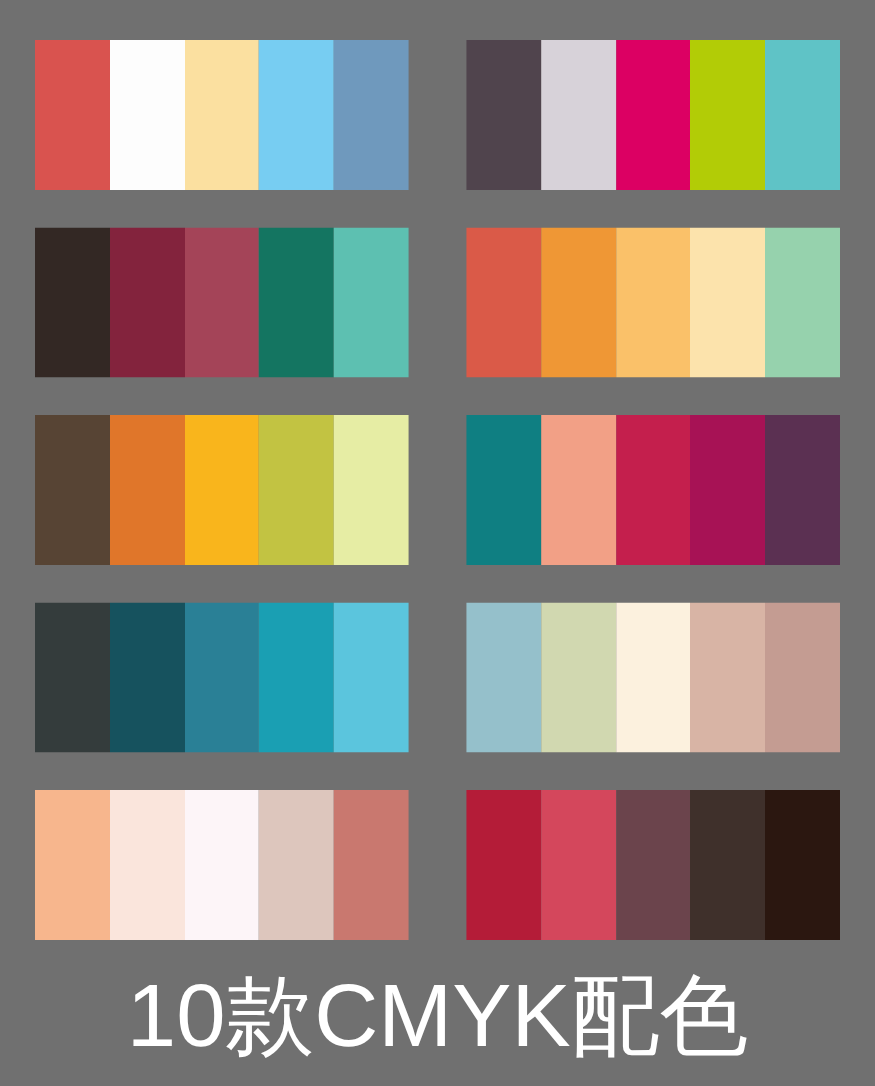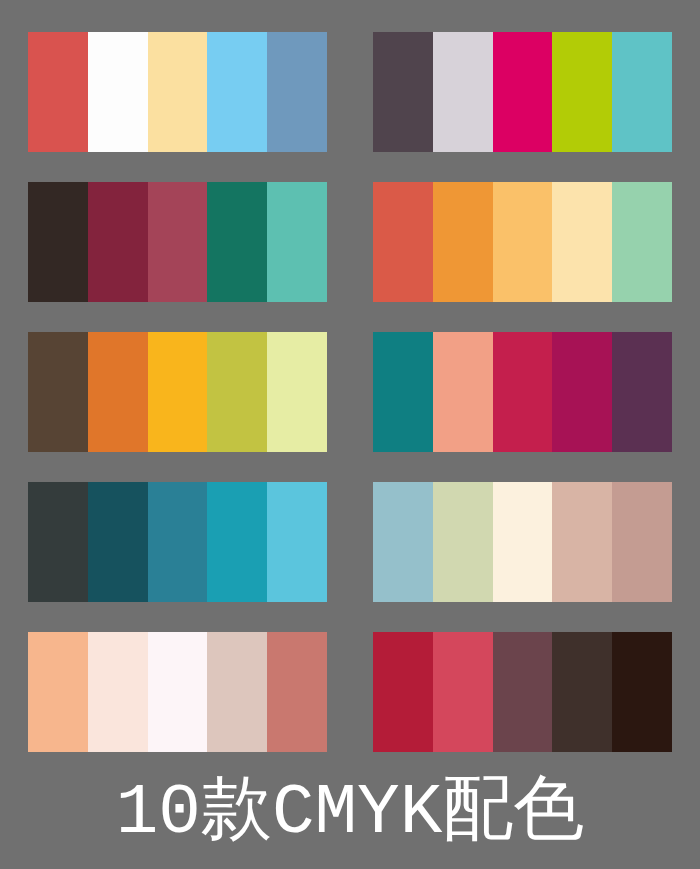--- a/index.html
+++ b/index.html
@@ -56,21 +56,21 @@
     align-items: center;
     justify-content: center;
   }
   #page-title {
     color: #ffffff;
     font-size: 71px;
     line-height: 1;
     font-weight: 400;
     letter-spacing: 0px;
     white-space: nowrap;
-    font-family: Liberation Mono, monospace;
+    font-family: Liberation Sans, sans-serif;
   }
 </style>
 </head>
 <body>
 
 <div id="page" style="background-color: rgb(112, 112, 112);">
 
   <div id="palette-grid">
 
     <div class="palette col-left">

